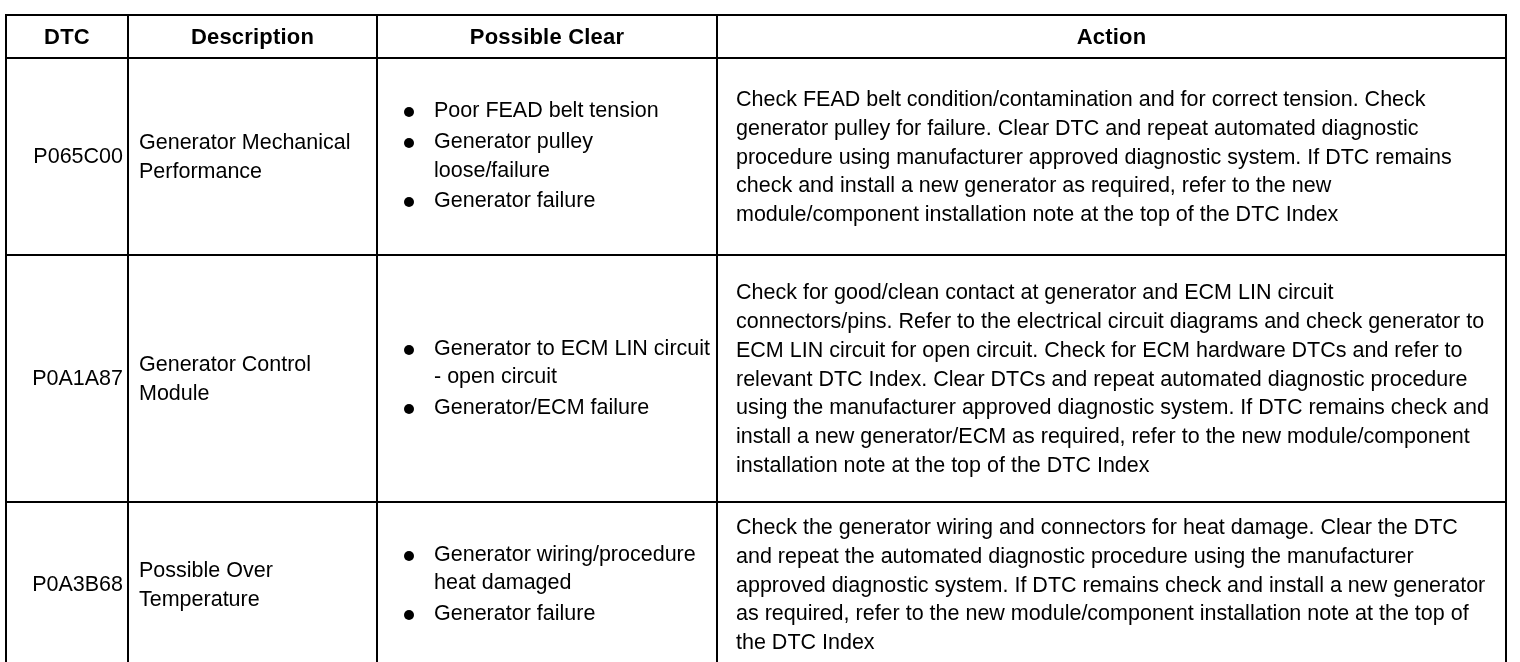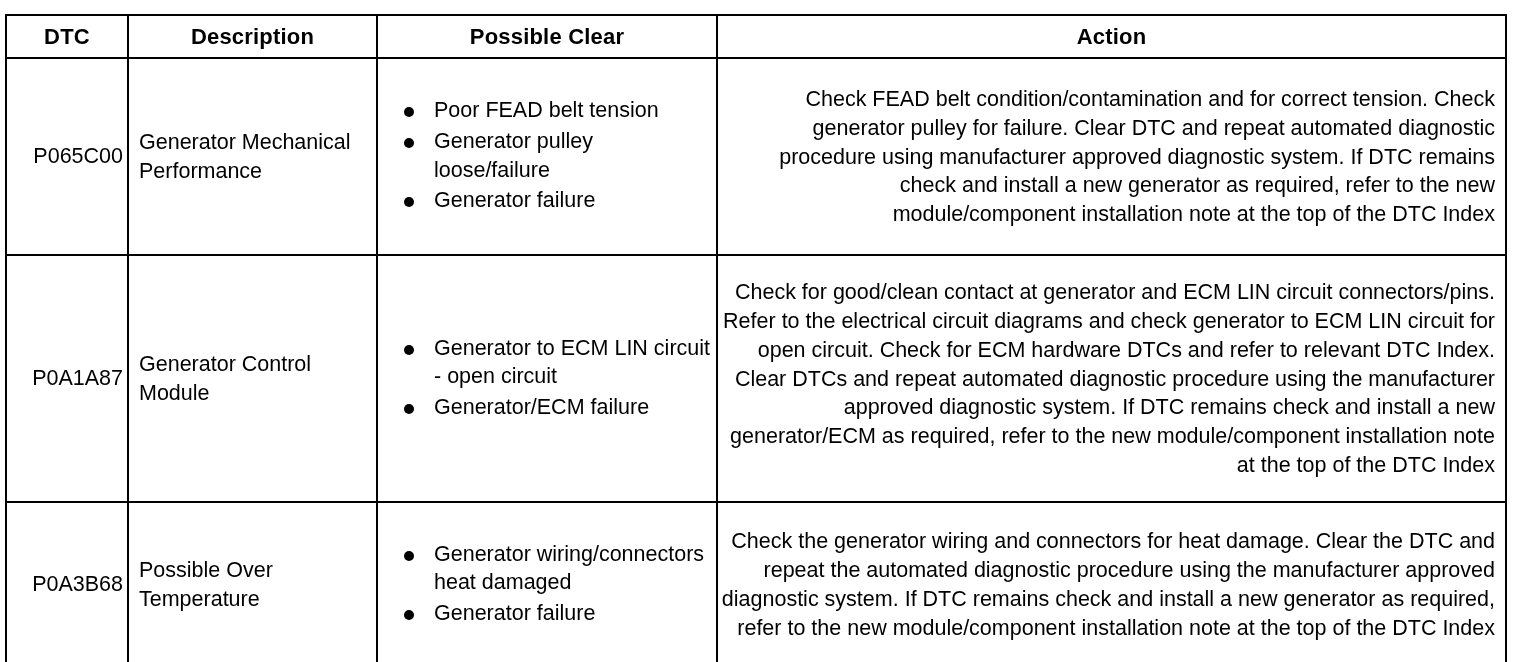--- a/index.html
+++ b/index.html
@@ -68,23 +68,22 @@
 
   td.desc-cell .cell-pad {
     padding-left: 10px;
     padding-right: 6px;
   }
 
   td.action-cell {
     vertical-align: top;
   }
   td.action-cell .cell-pad {
-    padding: 7px 10px 6px 0;
+    padding: 7px 10px 6px 18px;
     line-height: 1.345;
-    text-align: right;
   }
 
   td.cause-cell .cell-pad {
     padding-left: 22px;
     padding-right: 6px;
   }
 
   ul.cause-list {
     list-style: none;
     margin: 0;
@@ -208,21 +207,21 @@
           <div class="cell-pad">P0A3B68</div>
         </td>
         <td class="desc-cell">
           <div class="cell-pad">Possible Over Temperature</div>
         </td>
         <td class="cause-cell">
           <div class="cell-pad">
             <ul class="cause-list">
               <li>
                 <span class="bullet"></span>
-                <span>Generator wiring/connectors heat damaged</span>
+                <span>Generator wiring/procedure heat damaged</span>
               </li>
               <li>
                 <span class="bullet"></span>
                 <span>Generator failure</span>
               </li>
             </ul>
           </div>
         </td>
         <td class="action-cell">
           <div class="cell-pad">Check the generator wiring and connectors for heat damage. Clear the DTC and repeat the automated diagnostic procedure using the manufacturer approved diagnostic system. If DTC remains check and install a new generator as required, refer to the new module/component installation note at the top of the DTC Index</div>

